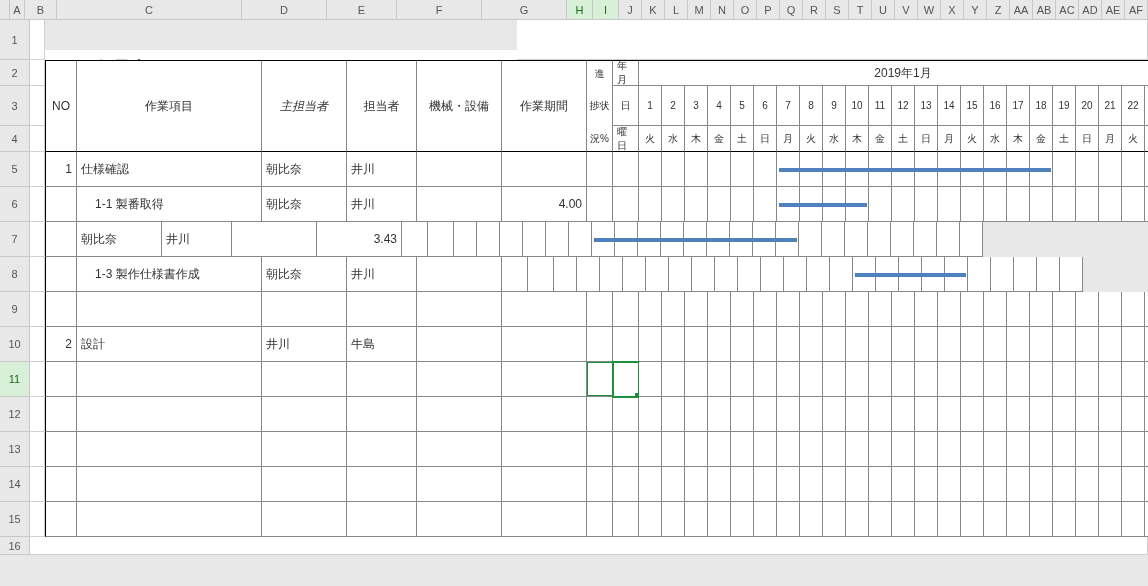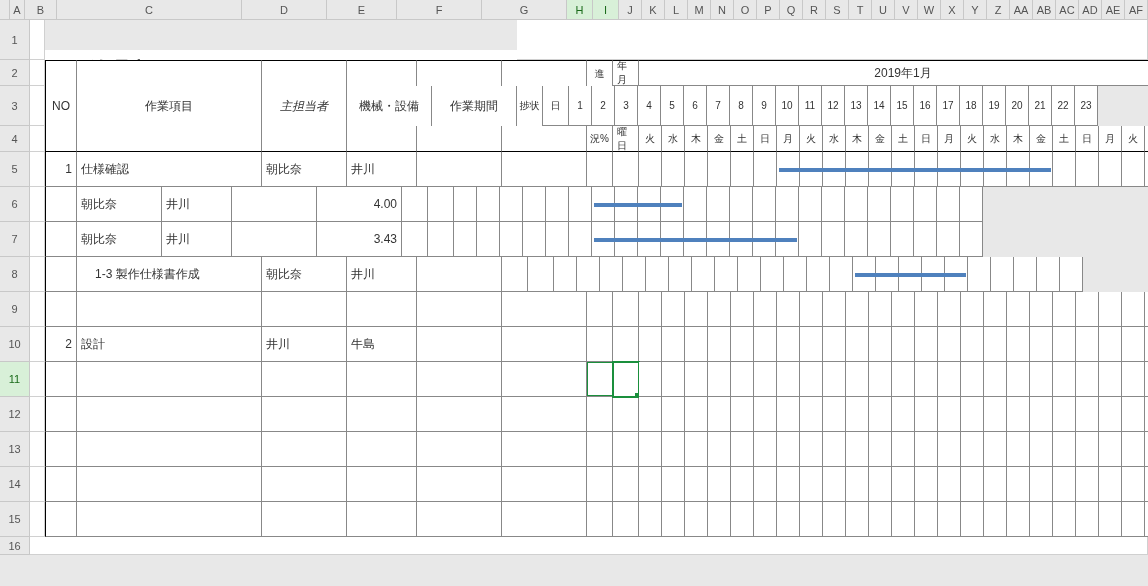--- a/index.html
+++ b/index.html
@@ -166,20 +166,21 @@
     <div class="c wI center thickTop small">年月</div>
     <div class="c center thickTop" style="width:529px;border-bottom:1px solid #888;">2019年1月</div>
   </div>
 
   <div class="row" style="height:40px;">
     <div class="rowhead">3</div>
     <div class="empty wA grid"></div>
     <div class="c wB center thickLeft" style="border-top:none;border-bottom:none;">NO</div>
     <div class="c wC center" style="border-top:none;border-bottom:none;">作業項目</div>
     <div class="c wD center" style="border-top:none;border-bottom:none;font-style:italic;">主担当者</div>
+    <div class="c wE center" style="border-top:none;border-bottom:none;">担当者</div>
     <div class="c wF center" style="border-top:none;border-bottom:none;">機械・設備</div>
     <div class="c wG center" style="border-top:none;border-bottom:none;">作業期間</div>
     <div class="c wH center small vert" style="border-top:none;border-bottom:none;line-height:1;">
         <span>捗</span>
         <br>
         <span>状</span>
       </div>
     <div class="c wI center small">日</div>
     <div id="day-numbers" style="display:flex;">
         <div class="c wDate center small">1</div>
@@ -286,20 +287,21 @@
           <div class="c wDate"></div>
           <div class="c wDate"></div>
           <div class="c wDate"></div>
           <div class="bar" style="left: 140px; width: 272px;"></div>
         </div>
       </div>
       <div class="row" style="height: 35px;">
         <div class="rowhead">6</div>
         <div class="empty wA grid"></div>
         <div class="c wB right thickLeft"></div>
+        <div class="c wC" style="padding-left: 18px;">1-1 製番取得</div>
         <div class="c wD">朝比奈</div>
         <div class="c wE">井川</div>
         <div class="c wF"></div>
         <div class="c wG right">4.00</div>
         <div class="c wH"></div>
         <div class="c wI"></div>
         <div style="display: flex; position: relative;">
           <div class="c wDate"></div>
           <div class="c wDate"></div>
           <div class="c wDate"></div>

